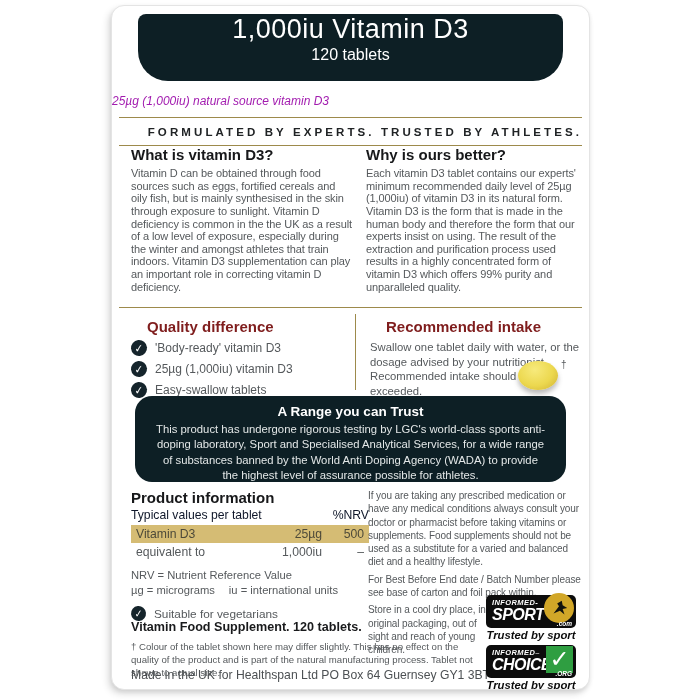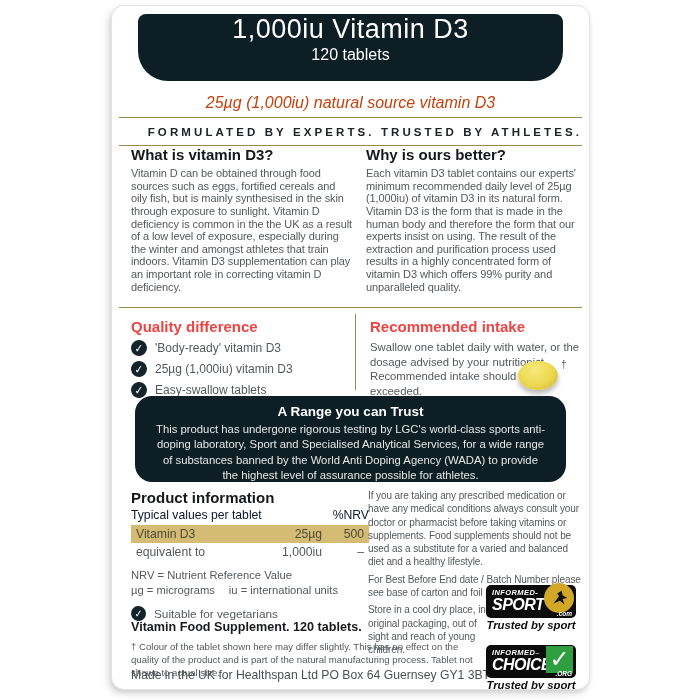--- a/index.html
+++ b/index.html
@@ -8,39 +8,39 @@
   .card{position:absolute;left:111px;top:5px;width:477px;height:683px;background:#fff;
     border:1px solid #e4e4e4;border-radius:13px;
     box-shadow:-3px 4px 7px rgba(0,0,0,.13),0 2px 4px rgba(0,0,0,.08);overflow:hidden;}
 
   
   .header-box{position:absolute;left:26px;top:8px;width:425px;height:67px;background:#0d1f25;
     border-radius:8px 8px 30px 30px;text-align:center;color:#fff;}
   .title{font-size:27px;letter-spacing:.5px;margin-top:0;font-weight:400;}
   .subtitle{font-size:16px;margin-top:1px;font-weight:400;}
 
-  .tagline{position:absolute;top:88px;left:0;right:0;text-align:center;font-style:italic;
-    font-size:16px;color:#c2410c;}
+  .tagline{position:absolute;top:88px;left:0;right:0;font-style:italic;
+    font-size:12px;color:#a21caf;}
 
   .banner{position:absolute;top:111px;left:7px;right:7px;border-top:1.6px solid #9d8a4b;
     border-bottom:1.6px solid #9d8a4b;text-align:right;padding:4px 0 5px;}
   .banner span{font-size:11.5px;font-weight:bold;letter-spacing:3.1px;color:#202325;}
 
   
   .cols{position:absolute;top:140px;left:19px;width:458px;display:grid;
     grid-template-columns:222px 222px;column-gap:13px;}
   .cols h3{margin:0 0 4px;font-size:15px;color:#17181a;}
   .cols p{margin:0;font-size:11px;line-height:1.15;letter-spacing:-.1px;color:#55595c;}
 
   .goldline{position:absolute;top:301px;left:7px;right:7px;border-top:1.5px solid #9d8a4b;}
 
   
   .qi-row{position:absolute;top:305px;left:0;right:0;height:86px;}
   .quality{position:absolute;left:19px;top:7px;width:225px;}
-  .quality h3,.intake h3{margin:0 0 5px;font-size:15px;color:#ef4444;}
+  .quality h3,.intake h3{margin:0 16px 5px;font-size:15px;color:#7f1d1d;}
   .check-row{display:flex;align-items:center;margin-top:5px;}
   .check-circle{flex:0 0 auto;width:16px;height:16px;border-radius:50%;background:#15242b;
     color:#fff;font-size:11px;font-weight:bold;display:flex;align-items:center;
     justify-content:center;margin-right:8px;transform:rotate(-6deg);}
   .check-label{font-size:12px;color:#55595c;}
   .vdivider{position:absolute;left:243px;top:3px;height:76px;border-left:1.5px solid #9d8a4b;}
   .intake{position:absolute;left:258px;top:7px;width:212px;}
   .intake p{margin:0;font-size:11.3px;line-height:1.3;color:#55595c;}
   .tablet{position:absolute;left:406px;top:50px;width:40px;height:29px;border-radius:50%;
     background:radial-gradient(ellipse at 42% 30%,#f7ea7c 0%,#ecd84f 55%,#d8bd3c 85%,#c3a72e 100%);
@@ -75,21 +75,21 @@
   .advice p{margin:0 0 4px;}
   .advice p.narrow{width:122px;margin-bottom:0;}
 
   .supp{position:absolute;left:19px;top:134px;font-size:12.6px;font-weight:bold;color:#191a1c;}
   .footnote{position:absolute;left:19px;top:155px;width:350px;font-size:9.6px;
     line-height:1.35;color:#55595c;}
   .madein{position:absolute;left:19px;top:182px;font-size:12.2px;color:#4c5053;}
 
   
   .logo{position:absolute;width:90px;text-align:center;}
-  .logo.sport{right:13px;top:99px;padding-left:8px;}
+  .logo.sport{right:13px;top:109px;padding-left:8px;}
   .logo.choice{right:13px;top:159px;}
   .logo-box{position:relative;background:#0c0c0c;border-radius:5px;height:33px;
     text-align:left;padding:3px 6px;box-sizing:border-box;overflow:visible;}
   .logo-text .l1{display:block;color:#fff;font-size:7.5px;font-style:italic;font-weight:bold;
     letter-spacing:.4px;}
   .logo-text .l2{display:block;color:#fff;font-size:16px;font-style:italic;font-weight:800;
     line-height:.95;letter-spacing:-.5px;}
   .sport-circle{position:absolute;right:2px;top:-2px;width:30px;height:30px;border-radius:50%;
     background:#d2a728;display:flex;align-items:center;justify-content:center;}
   .choice-square{position:absolute;right:3px;top:1px;width:27px;height:27px;background:#2f9e41;

